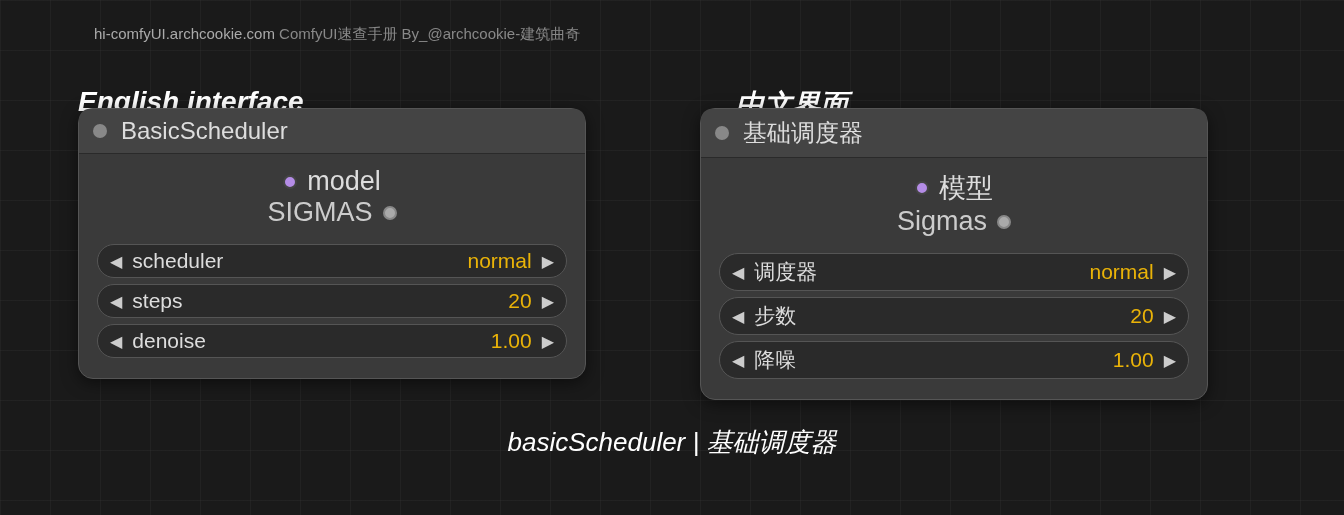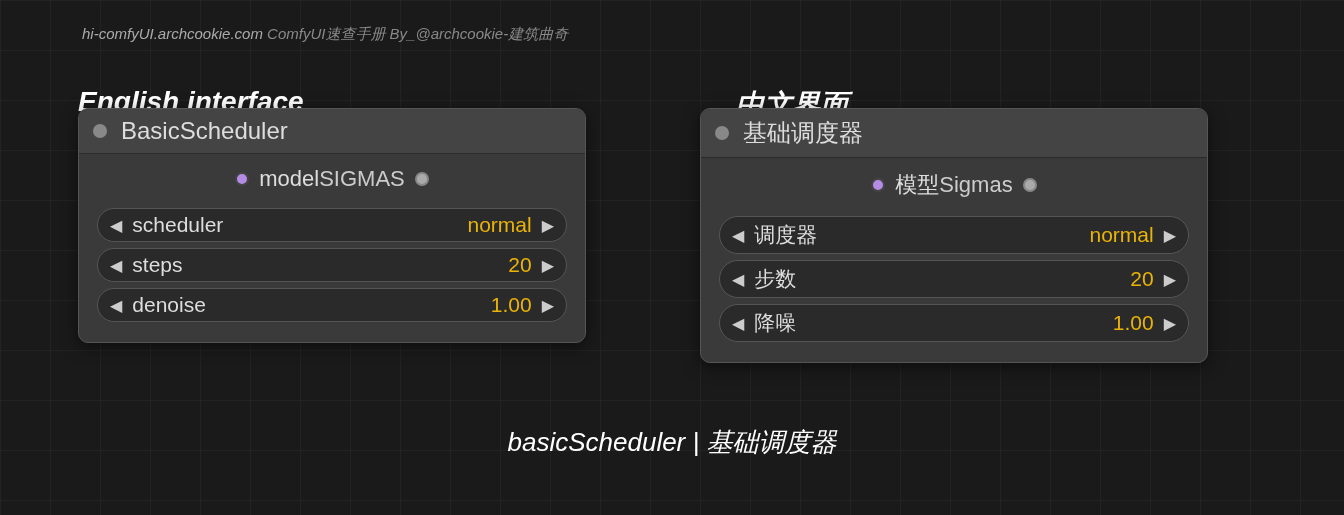--- a/index.html
+++ b/index.html
@@ -12,22 +12,21 @@
       linear-gradient(90deg, rgba(60,60,60,0.25) 1px, transparent 1px);
     background-size: 50px 50px;
     font-family: Arial, "Helvetica Neue", sans-serif;
     color: #ccc;
     position: relative;
     overflow: hidden;
   }
   .watermark {
     position: absolute;
     top: 25px;
-    left: 82px;
-    font-style: italic;
+    left: 94px;
     font-size: 15px;
     color: #888;
   }
   .watermark .wm-url { color: #aaa; }
   .interface-label {
     font-style: italic;
     font-weight: 600;
     font-size: 28px;
     color: #fff;
     position: absolute;
@@ -43,21 +42,21 @@
     font-style: italic;
     font-weight: 400;
     font-size: 26px;
     color: #fff;
   }
   .node {
     position: absolute;
     width: 508px;
     background: #3a3a3a;
     border: 1px solid #555;
-    border-radius: 10px;
+    border-radius: 15px;
     box-shadow: 0 4px 16px rgba(0,0,0,0.5);
   }
   .node-left { top: 108px; left: 78px; }
   .node-right { top: 108px; left: 700px; }
   .node-header {
     background: #444;
     border-radius: 10px 10px 0 0;
     padding: 8px 14px;
     display: flex;
     align-items: center;
@@ -71,24 +70,25 @@
   }
   .node-title {
     font-size: 24px;
     color: #ddd;
   }
   .node-body {
     padding: 8px 12px 14px 12px;
   }
   .io-row {
     display: flex;
-    justify-content: center;
+    justify-content: space-between;
     align-items: center;
     padding: 4px 2px 10px 2px;
-    font-size: 22px;
+    font-size: 27px;
+    flex-direction: column;
   }
   .io-left, .io-right {
     display: flex;
     align-items: center;
     gap: 10px;
   }
   .socket {
     width: 14px; height: 14px;
     border-radius: 50%;
     border: 2px solid #444;

